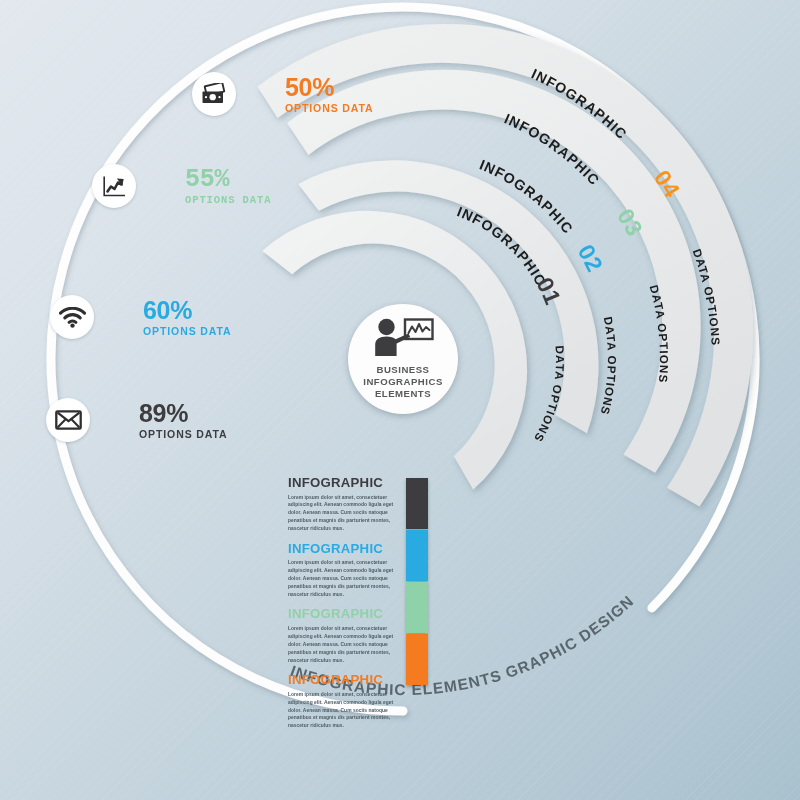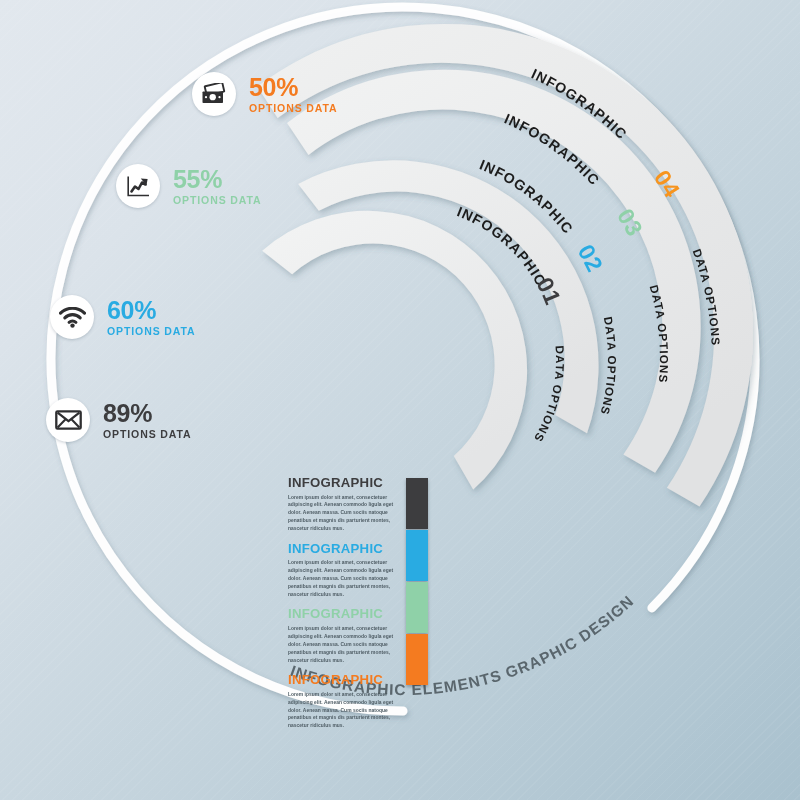--- a/index.html
+++ b/index.html
@@ -11,21 +11,21 @@
   #stage{
     position:absolute;left:0;top:0;width:800px;height:800px;
     background:
       repeating-linear-gradient(135deg, rgba(255,255,255,0.055) 0px, rgba(255,255,255,0.055) 1px, rgba(0,0,0,0) 1px, rgba(0,0,0,0) 7px),
       linear-gradient(135deg,#e2e8ee 0%, #dbe3ea 22%, #c6d5de 55%, #a9c1ce 100%);
     overflow:hidden;
   }
   .svgwrap{position:absolute;left:0;top:0;width:800px;height:800px;}
 
   
-  .optrow{position:absolute;display:flex;align-items:center;}
+  .optrow{position:absolute;display:flex;align-items:center;gap:36px;}
   .opt-ic{
     width:44px;height:44px;border-radius:50%;
     background:#ffffff;
     box-shadow:0 1px 3px rgba(60,80,95,.25);
     display:flex;align-items:center;justify-content:center;
     flex:0 0 auto;
   }
   .opt-txt{margin-left:13px;line-height:1;}
   .opt-pct{
     font-size:25px;font-weight:bold;letter-spacing:-0.3px;
@@ -191,38 +191,51 @@
       <text font-size="11.6" font-weight="bold" letter-spacing="1.0" fill="#1c1c1c" font-family="Liberation Sans, sans-serif">
         <textPath href="#tD" startOffset="51.5%">DATA OPTIONS</textPath>
       </text>
     </g>
 
     <text font-size="15.5" font-weight="bold" letter-spacing="1.0" fill="#5a666d" font-family="Liberation Sans, sans-serif">
       <textPath href="#footpath" startOffset="52%">INFOGRAPHIC ELEMENTS GRAPHIC DESIGN</textPath>
     </text>
   </svg>
 
+  <div id="center-circle">
+    <svg width="62" height="40" viewBox="0 0 62 40">
+      <circle cx="14.5" cy="9" r="8.2" fill="#3d3d3f"></circle>
+      <path d="M3.2 38 L3.2 26.5 C3.2 21.6 7.6 18.6 14.5 18.6 C18.4 18.6 21.6 19.6 23.6 21.3 L36.5 15.4 L38.2 19.0 L24.6 25.6 L24.6 38 Z" fill="#3d3d3f"></path>
+      <rect x="33" y="1.5" width="27.5" height="19.5" fill="none" stroke="#3d3d3f" stroke-width="2.4"></rect>
+      <polyline points="36.5,15 40,8.5 43.5,14 47,6 50.5,13.5 54,9 57.5,12" fill="none" stroke="#3d3d3f" stroke-width="2" stroke-linejoin="round" stroke-linecap="round"></polyline>
+    </svg>
+    <div class="ct">
+      <span>BUSINESS</span><br>
+      <span>INFOGRAPHICS</span><br>
+      <span>ELEMENTS</span>
+    </div>
+  </div>
 
   <div class="optrow" style="left:192px;top:72px;">
     <div class="opt-ic">
       <svg width="26" height="22" viewBox="0 0 26 22">
         <rect x="4.5" y="1.2" width="18" height="9.5" rx="0.6" fill="none" stroke="#2f2f31" stroke-width="1.9" transform="rotate(-13 13.5 6)"></rect>
         <rect x="1.5" y="8.5" width="20.5" height="11.5" rx="0.8" fill="#2f2f31"></rect>
         <ellipse cx="11.7" cy="14.2" rx="3.2" ry="3.1" fill="#ffffff"></ellipse>
         <circle cx="5" cy="14.2" r="1.1" fill="#ffffff"></circle>
         <circle cx="18.5" cy="14.2" r="1.1" fill="#ffffff"></circle>
       </svg>
     </div>
     <div class="opt-txt">
       <span class="opt-pct" style="color:#f47b20">50%</span>
       <span class="opt-sub" style="color:#f47b20">OPTIONS DATA</span>
     </div>
   </div>
 
-  <div class="optrow" style="left:116px;top:164px;">
+  <div class="optrow" style="left:92px;top:164px;font-family:Liberation Mono, monospace;">
     <div class="opt-ic">
       <svg width="25" height="23" viewBox="0 0 25 23">
         <path d="M2.2 1.5 L2.2 20.5 L23 20.5" fill="none" stroke="#2f2f31" stroke-width="1.6"></path>
         <polyline points="5.5,16.5 9,11.5 12.5,14 16,7.5 19.5,9.5" fill="none" stroke="#2f2f31" stroke-width="2.6" stroke-linejoin="round" stroke-linecap="round"></polyline>
         <path d="M14.8 3.6 L21.6 4.0 L20.4 10.6 Z" fill="#2f2f31"></path>
       </svg>
     </div>
     <div class="opt-txt">
       <span class="opt-pct" style="color:#8fd1a8">55%</span>
       <span class="opt-sub" style="color:#8fd1a8">OPTIONS DATA</span>

